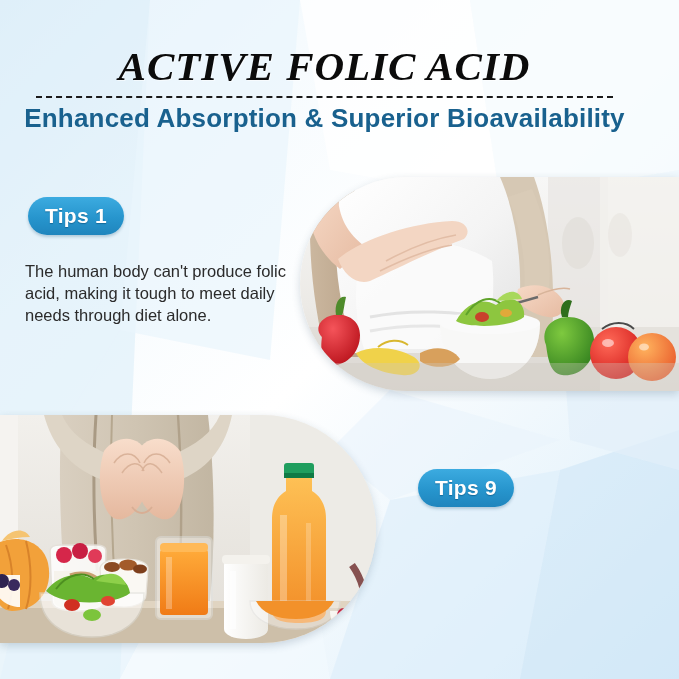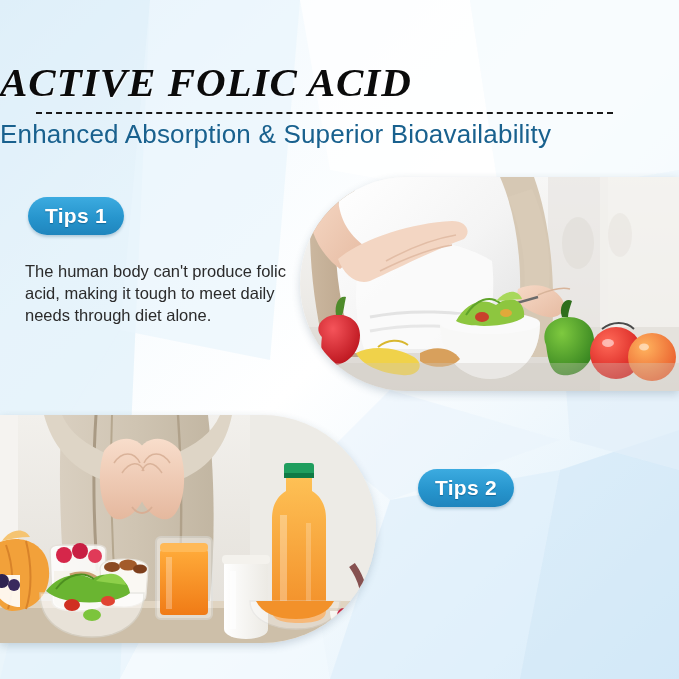--- a/index.html
+++ b/index.html
@@ -18,21 +18,22 @@
     background:
       linear-gradient(135deg,#e8f3fb 0%, #f4fafd 22%, #ffffff 48%, #eef7fc 72%, #dceefa 100%);
   }
 
   
   .facets{ position:absolute; inset:0; z-index:0; }
   .facets svg{ width:100%; height:100%; display:block; }
 
   
   .header{
-    position:absolute; left:0; top:16px; width:649px; height:150px; z-index:3;
+    position:absolute; left:0; top:0; width:649px; height:150px; z-index:3;
+    text-align:center;
   }
   .main-title{
     font-family:"Liberation Serif", serif;
     font-style:italic;
     font-weight:bold;
     font-size:41px;
     letter-spacing:1px;
     color:#0b0b0b;
     line-height:1;
     margin-top:46px;
@@ -41,21 +42,21 @@
   }
   .divider{
     position:absolute;
     left:36px; right:36px; top:96px;
     border-top:2px dashed #1a1a1a;
     height:0;
   }
   .subtitle{
     margin-top:16px;
     font-family:"Liberation Sans", sans-serif;
-    font-weight:normal;
+    font-weight:bold;
     font-size:26px;
     color:#19618e;
     letter-spacing:.2px;
     white-space:nowrap;
   }
 
   
   .badge{
     position:absolute; z-index:4;
     display:flex; align-items:center; justify-content:center;
@@ -333,15 +334,15 @@
       <circle cx="344" cy="200" r="7" fill="#c62647"></circle>
       <circle cx="360" cy="202" r="6" fill="#7a1d55"></circle>
 
       <path d="M352 150 C 362 164 366 180 364 196" stroke="#6b2b2b" stroke-width="7" fill="none" opacity=".8"></path>
     </svg>
   </div>
 
   <div class="badge" id="badge1">Tips 1</div>
   <div class="para" id="para1">The human body can't produce folic acid, making it tough to meet daily needs through diet alone.</div>
 
-  <div class="badge" id="badge2">Tips 2</div>
+  <div class="badge" id="badge2">Tips 9</div>
 
 </div>
 
 </body></html>

